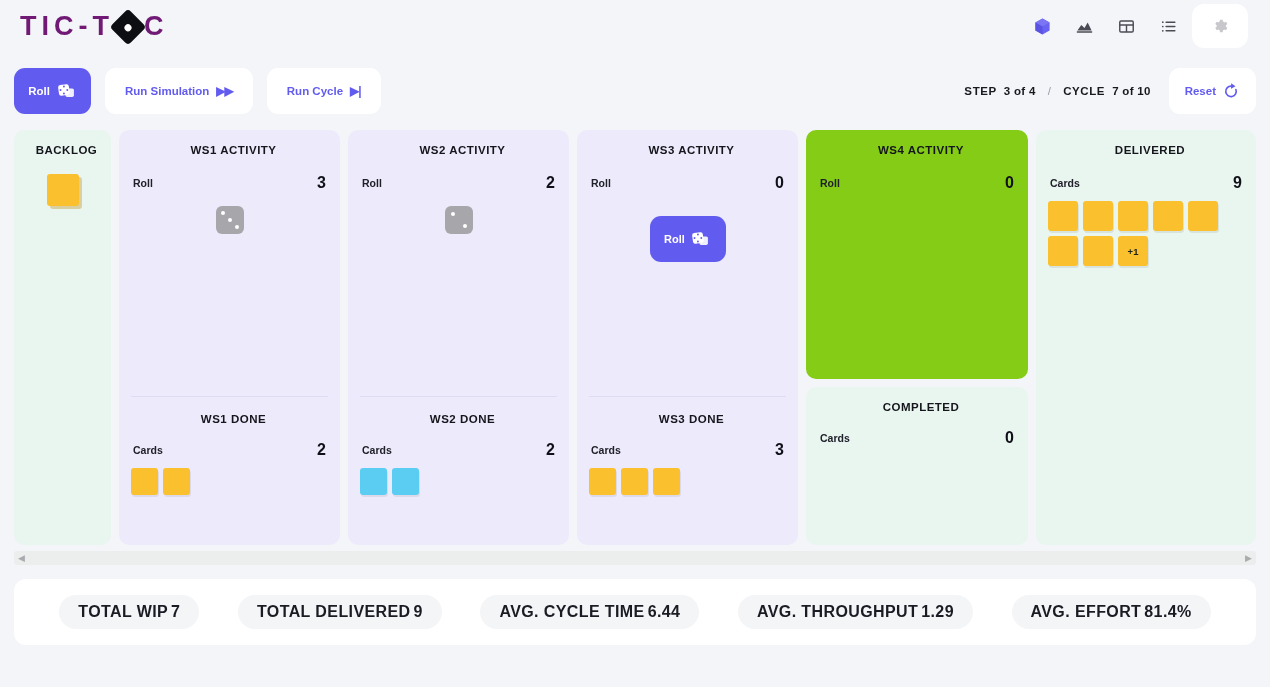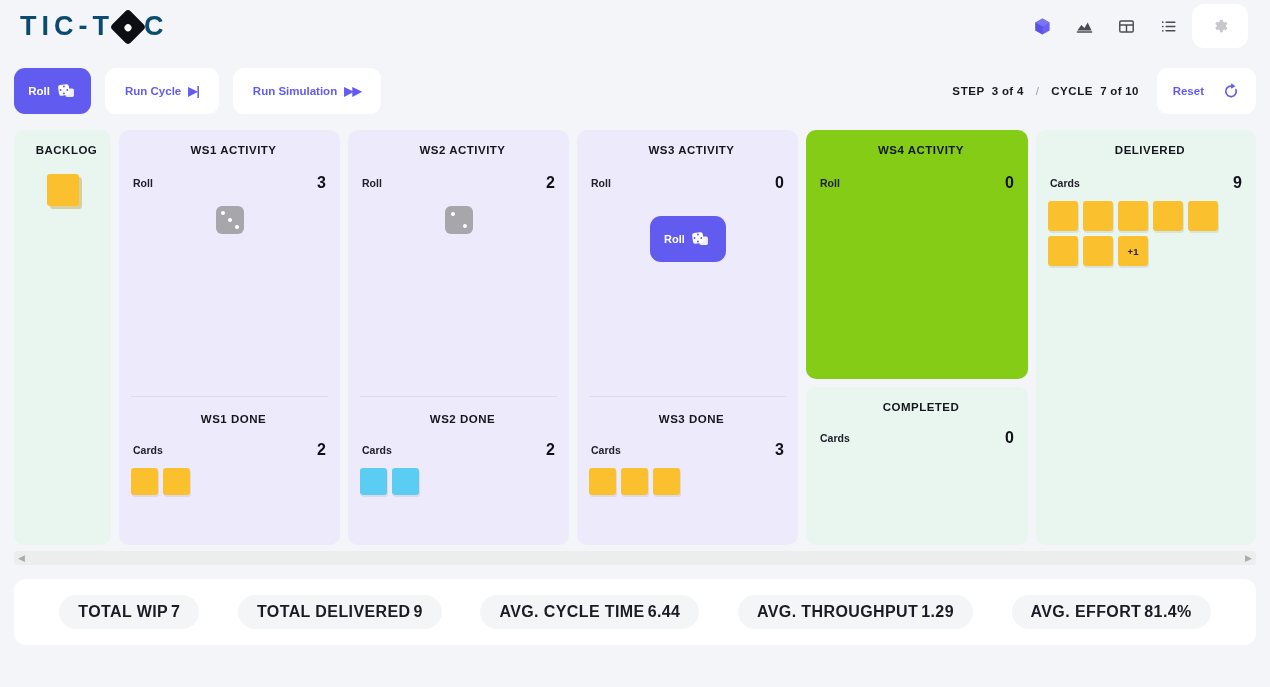--- a/index.html
+++ b/index.html
@@ -12,21 +12,21 @@
 
   
   .header {
     height: 52px;
     display: flex; align-items: center; justify-content: space-between;
     padding: 0 22px 0 20px;
   }
   .logo {
     display: flex; align-items: center;
     font-size: 27px; font-weight: 700; letter-spacing: 5px;
-    color: #0c4a6e;
+    color: #701a75;
   }
   .logo-diamond {
     width: 26px; height: 26px;
     background: #0d0d14;
     transform: rotate(45deg);
     border-radius: 4px;
     margin: 0 3px 0 1px;
     display: inline-flex; align-items: center; justify-content: center;
     position: relative; top: 1px;
   }
@@ -69,21 +69,21 @@
   .status-text {
     font-size: 11.5px; font-weight: 700; color: #18181f;
     letter-spacing: .3px;
     display: flex; align-items: center; gap: 7px;
   }
   .status-text .sep { color: #9a9aae; font-weight: 400; margin: 0 5px; }
   .status-text .lbl { letter-spacing: .6px; }
   .btn-reset {
     background: #ffffff; color: #625bf0;
     height: 46px; padding: 0 16px; border-radius: 11px;
-    display: flex; align-items: center; gap: 18px;
+    display: flex; align-items: center; gap: 6px;
     font-size: 11.5px; font-weight: 600; cursor: pointer;
   }
 
   
   .board-wrap {
     margin: 0 14px;
     height: 435px;
     position: relative;
   }
   .board {
@@ -252,27 +252,27 @@
         <rect x="11" y="7" width="11" height="11" rx="2.2" fill="#ffffff" opacity=".9"></rect>
         <rect x="2" y="2" width="14" height="14" rx="3" fill="#ffffff" transform="rotate(-8 9 9)"></rect>
         <circle cx="9" cy="4.5" r="1.25" fill="#625bf0"></circle>
         <circle cx="4.6" cy="9" r="1.25" fill="#625bf0"></circle>
         <circle cx="13.4" cy="9" r="1.25" fill="#625bf0"></circle>
         <circle cx="9" cy="13.5" r="1.25" fill="#625bf0"></circle>
       </svg>
     </div>
 
     <div class="btn btn-ghost">
+      <span>Run Simulation</span>
+      <span class="glyph">▶▶</span>
+    </div>
+
+    <div class="btn btn-ghost">
       <span>Run Cycle</span>
       <span class="glyph">▶|</span>
-    </div>
-
-    <div class="btn btn-ghost">
-      <span>Run Simulation</span>
-      <span class="glyph">▶▶</span>
     </div>
   </div>
 
   <div class="status-area">
     <div class="status-text">
       <span class="lbl">STEP</span>
       <span>3 of 4</span>
       <span class="sep">/</span>
       <span class="lbl">CYCLE</span>
       <span>7 of 10</span>

